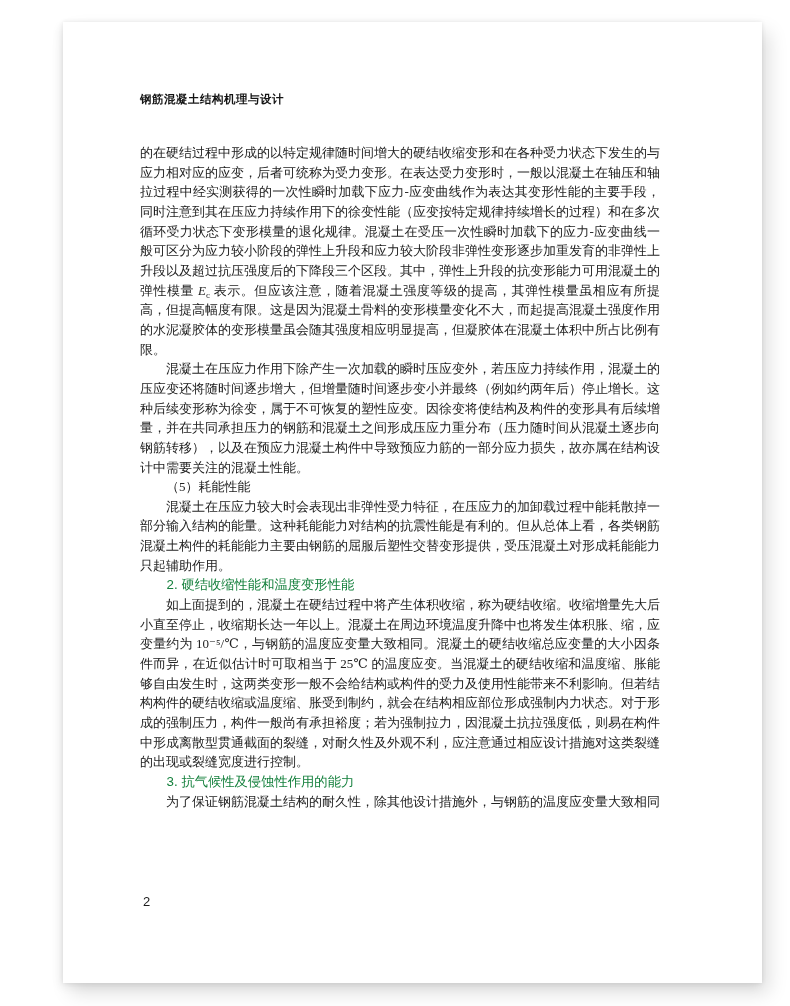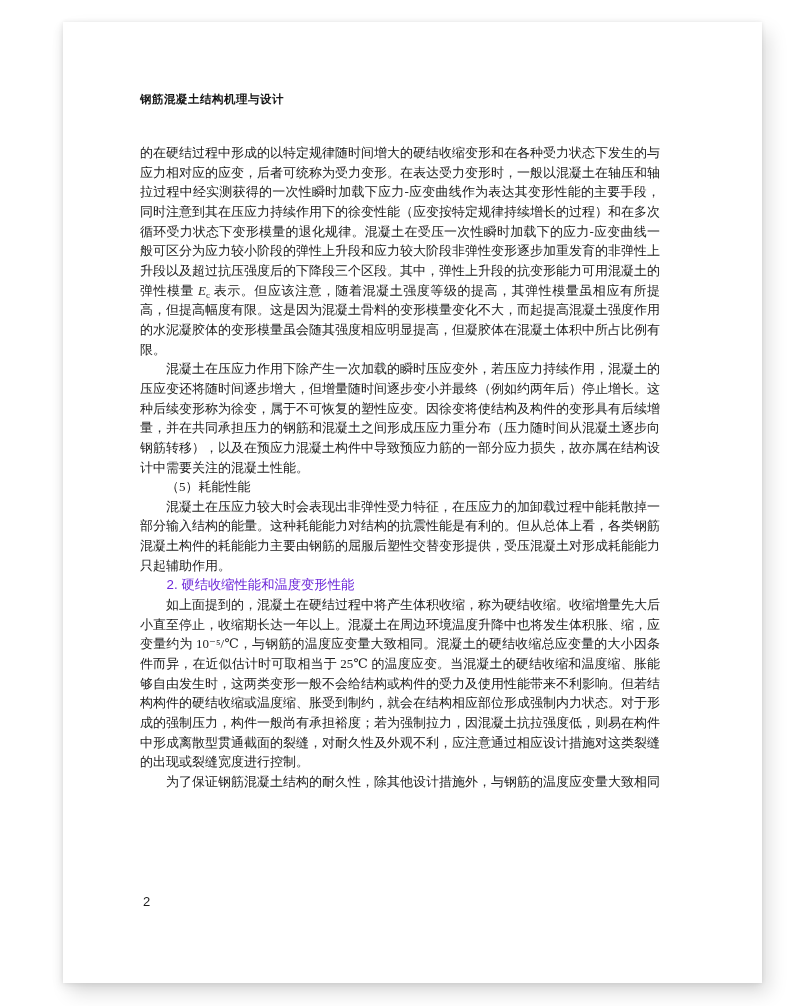--- a/index.html
+++ b/index.html
@@ -47,21 +47,21 @@
     margin: 0;
     padding: 0;
   }
   .page-body p.indent {
     text-indent: 2em;
   }
   .page-body p.sectheading {
     font-family: "Liberation Sans", "DejaVu Sans", sans-serif;
     font-size: 13.3px;
     text-align: left;
-    color: #6d28d9;
+    color: #15803d;
   }
   .page-body i {
     font-style: italic;
     font-family: "Liberation Serif", "DejaVu Serif", serif;
   }
   .page-body sub {
     font-size: 9px;
     line-height: 0;
     vertical-align: -2.5px;
   }
@@ -80,17 +80,18 @@
 <div class="sheet">
   <div class="running-head">钢筋混凝土结构机理与设计</div>
 
   <main class="page-body">
       <p class="paragraph"><span>的在硬结过程中形成的以特定规律随时间增大的硬结收缩变形和在各种受力状态下发生的与应力相对应的应变，后者可统称为受力变形。在表达受力变形时，一般以混凝土在轴压和轴拉过程中经实测获得的一次性瞬时加载下应力-应变曲线作为表达其变形性能的主要手段，同时注意到其在压应力持续作用下的徐变性能（应变按特定规律持续增长的过程）和在多次循环受力状态下变形模量的退化规律。混凝土在受压一次性瞬时加载下的应力-应变曲线一般可区分为应力较小阶段的弹性上升段和应力较大阶段非弹性变形逐步加重发育的非弹性上升段以及超过抗压强度后的下降段三个区段。其中，弹性上升段的抗变形能力可用混凝土的弹性模量 </span><i>E</i><sub>c</sub><span> 表示。但应该注意，随着混凝土强度等级的提高，其弹性模量虽相应有所提高，但提高幅度有限。这是因为混凝土骨料的变形模量变化不大，而起提高混凝土强度作用的水泥凝胶体的变形模量虽会随其强度相应明显提高，但凝胶体在混凝土体积中所占比例有限。</span></p>
       <p class="paragraph indent"><span>混凝土在压应力作用下除产生一次加载的瞬时压应变外，若压应力持续作用，混凝土的压应变还将随时间逐步增大，但增量随时间逐步变小并最终（例如约两年后）停止增长。这种后续变形称为徐变，属于不可恢复的塑性应变。因徐变将使结构及构件的变形具有后续增量，并在共同承担压力的钢筋和混凝土之间形成压应力重分布（压力随时间从混凝土逐步向钢筋转移），以及在预应力混凝土构件中导致预应力筋的一部分应力损失，故亦属在结构设计中需要关注的混凝土性能。</span></p>
       <p class="subheading indent"><span>（5）耗能性能</span></p>
       <p class="paragraph indent"><span>混凝土在压应力较大时会表现出非弹性受力特征，在压应力的加卸载过程中能耗散掉一部分输入结构的能量。这种耗能能力对结构的抗震性能是有利的。但从总体上看，各类钢筋混凝土构件的耗能能力主要由钢筋的屈服后塑性交替变形提供，受压混凝土对形成耗能能力只起辅助作用。</span></p>
       <p class="sectheading indent"><span>2. 硬结收缩性能和温度变形性能</span></p>
       <p class="paragraph indent"><span>如上面提到的，混凝土在硬结过程中将产生体积收缩，称为硬结收缩。收缩增量先大后小直至停止，收缩期长达一年以上。混凝土在周边环境温度升降中也将发生体积胀、缩，应变量约为 10⁻⁵/℃，与钢筋的温度应变量大致相同。混凝土的硬结收缩总应变量的大小因条件而异，在近似估计时可取相当于 25℃ 的温度应变。当混凝土的硬结收缩和温度缩、胀能够自由发生时，这两类变形一般不会给结构或构件的受力及使用性能带来不利影响。但若结构构件的硬结收缩或温度缩、胀受到制约，就会在结构相应部位形成强制内力状态。对于形成的强制压力，构件一般尚有承担裕度；若为强制拉力，因混凝土抗拉强度低，则易在构件中形成离散型贯通截面的裂缝，对耐久性及外观不利，应注意通过相应设计措施对这类裂缝的出现或裂缝宽度进行控制。</span></p>
+      <p class="sectheading indent"><span>3. 抗气候性及侵蚀性作用的能力</span></p>
       <p class="paragraph indent"><span>为了保证钢筋混凝土结构的耐久性，除其他设计措施外，与钢筋的温度应变量大致相同</span></p>
     </main>
 
   <div class="page-number">2</div>
 </div>
 
 </body></html>

